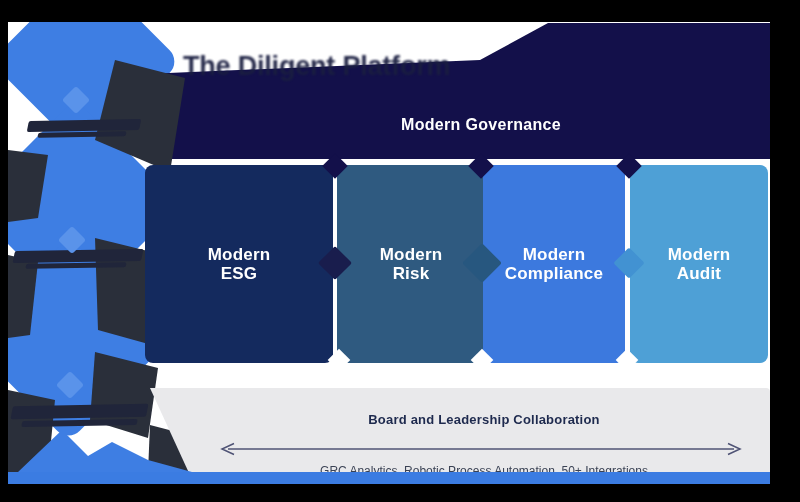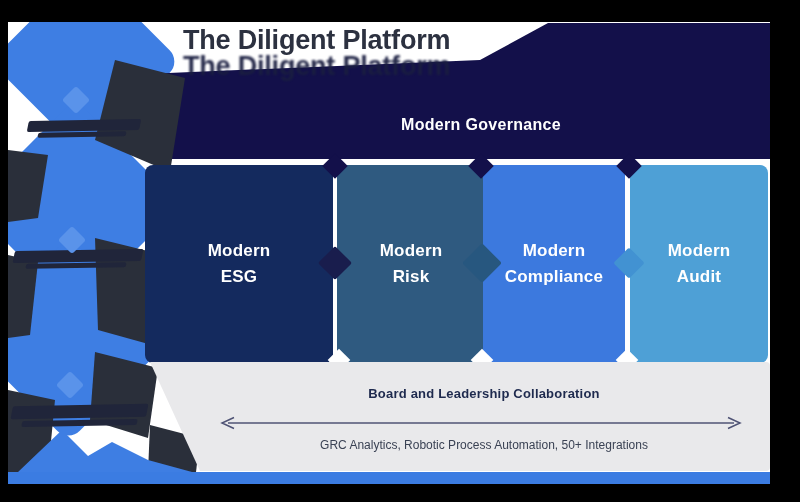--- a/index.html
+++ b/index.html
@@ -29,38 +29,38 @@
     color:var(--banner-text,#fff);font-size:16px;font-weight:bold;letter-spacing:.3px;}
 
   
   .title{position:absolute;left:175px;top:3px;font-size:27px;font-weight:bold;
     color:var(--title-ink);letter-spacing:-.2px;white-space:nowrap;z-index:7;}
   .title.ghost{top:29px;color:var(--ghost-ink);filter:blur(1.3px);opacity:.95;z-index:6;}
 
   
   .card{position:absolute;top:143px;height:198px;border-radius:8px;display:flex;
     align-items:center;justify-content:center;text-align:center;color:#fff;
-    font-size:17px;font-weight:bold;line-height:26px;letter-spacing:.2px;
+    font-size:17px;font-weight:bold;line-height:19px;letter-spacing:.2px;
     white-space:pre-line;z-index:5;}
   .card-esg{left:137px;width:188px;background:var(--card-esg);}
   .card-risk{left:329px;width:148px;background:var(--card-risk);}
   .card-compliance{left:475px;width:142px;background:var(--card-compliance);}
   .card-audit{left:622px;width:138px;background:var(--card-audit);}
   .notch{position:absolute;transform:rotate(45deg);z-index:5;}
   .notch.top{width:18px;height:18px;top:135px;background:var(--banner-navy);}
   .notch.bottom{width:16px;height:16px;top:330px;background:var(--slide-white);}
   .nt1{left:318px;} .nt2{left:464px;} .nt3{left:612px;}
   .nb1{left:323px;} .nb2{left:466px;} .nb3{left:611px;}
   .connector{position:absolute;transform:rotate(45deg);border-radius:2px;z-index:5;}
   .cn1{left:315px;top:229px;width:24px;height:24px;background:var(--connector-1);}
   .cn2{left:460px;top:227px;width:28px;height:28px;background:var(--connector-2);}
   .cn3{left:610px;top:230px;width:22px;height:22px;background:var(--connector-3);}
 
   
-  .grayband{position:absolute;left:110px;top:340px;width:652px;height:109px;
+  .grayband{position:absolute;left:110px;top:366px;width:652px;height:109px;
     background:var(--gray-band);border-radius:4px;z-index:5;
     clip-path:polygon(32px 0,100% 0,100% 100%,82px 100%);}
   .collab-heading{position:absolute;left:100px;right:20px;top:24px;text-align:center;
     font-size:13px;font-weight:bold;color:var(--heading-navy);letter-spacing:.2px;}
   .collab-arrow{position:absolute;left:100px;top:54px;width:526px;height:14px;
     color:var(--arrow-ink);}
   .collab-sub{position:absolute;left:100px;right:20px;top:76px;text-align:center;
     font-size:12px;color:var(--sub-ink);}
 
   
@@ -98,21 +98,20 @@
     <div class="glitch" style="left:6px;top:228px;width:128px;height:12px;"></div>
     <div class="glitch" style="left:18px;top:241px;width:100px;height:5px;"></div>
     <div class="glitch" style="left:4px;top:383px;width:135px;height:13px;"></div>
     <div class="glitch" style="left:14px;top:398px;width:115px;height:6px;"></div>
 
     <div class="accent" style="left:58px;top:68px;"></div>
     <div class="accent" style="left:54px;top:208px;"></div>
     <div class="accent" style="left:52px;top:353px;"></div>
     <div class="accent" style="left:56px;top:432px;"></div>
 
-    <div class="title">The Diligent Platform</div>
     <div class="title ghost">The Diligent Platform</div>
 
     <div class="card card-esg">Modern
 ESG</div>
     <div class="card card-risk">Modern
 Risk</div>
     <div class="card card-compliance">Modern
 Compliance</div>
     <div class="card card-audit">Modern
 Audit</div>

